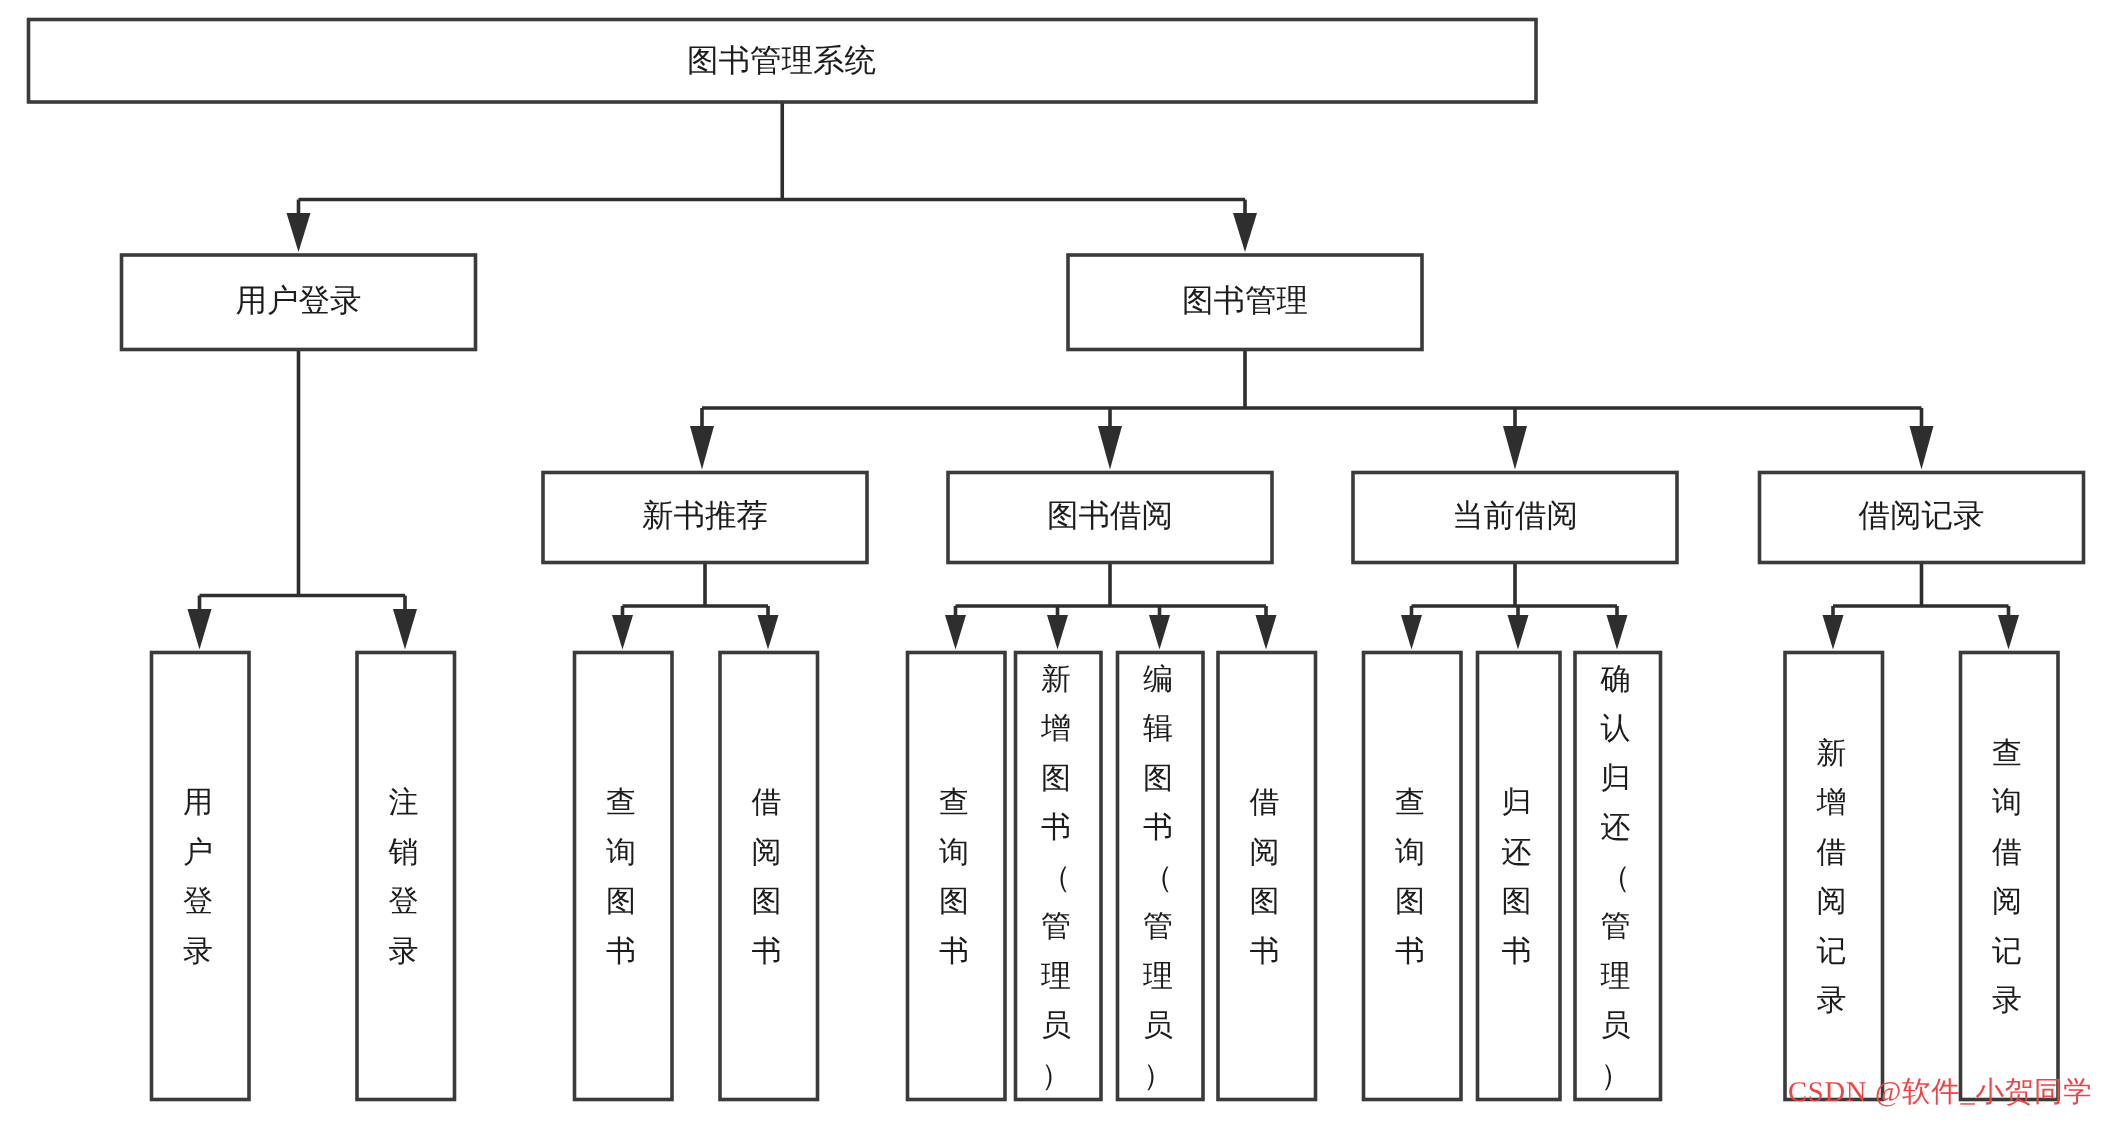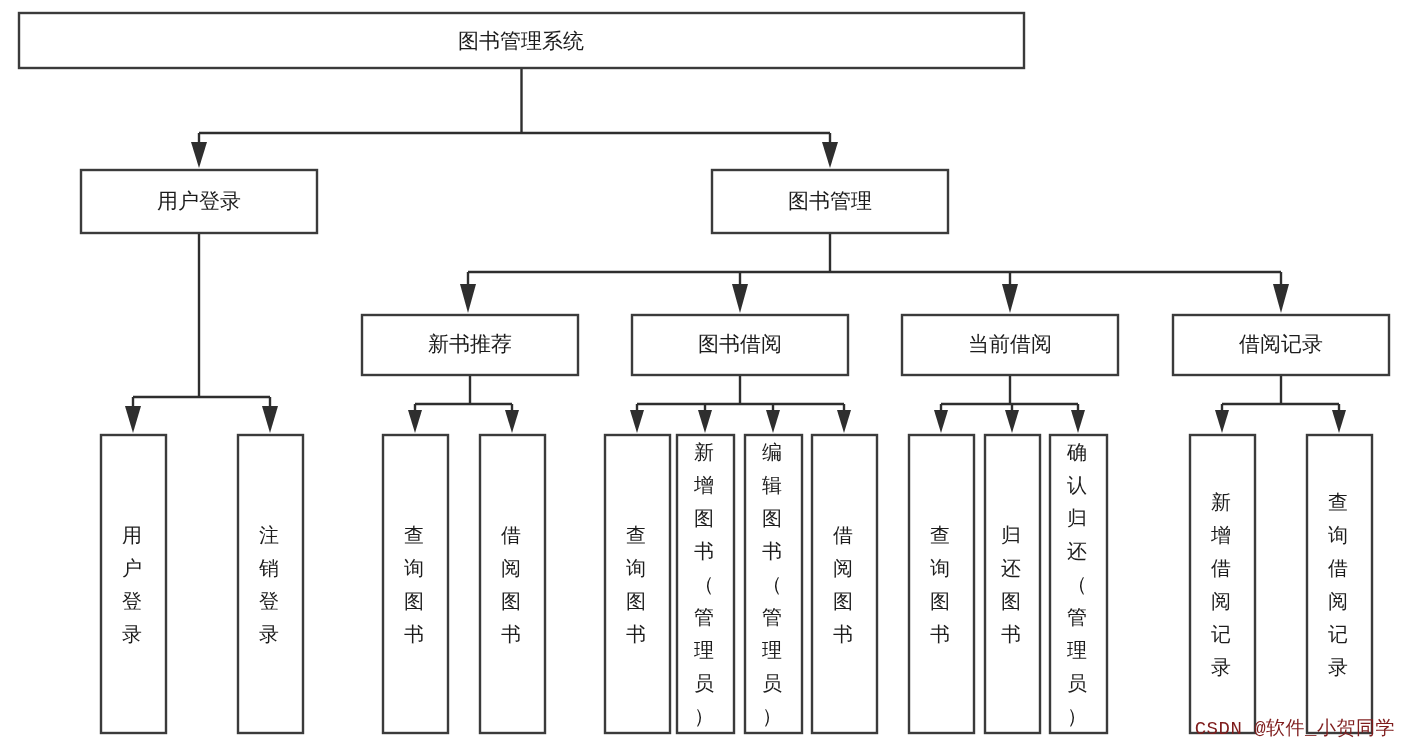--- a/index.html
+++ b/index.html
@@ -58,23 +58,23 @@
     fill: #1c1c1c;
     text-anchor: middle;
     dominant-baseline: middle;
     white-space: pre;
     letter-spacing: 2px;
   }
   .watermark-text {
     position: absolute;
     right: 10px;
     bottom: 6px;
-    font-family: Liberation Mono, monospace;
+    font-family: Liberation Serif, serif;
     font-size: 19px;
-    color: #7f1d1d;
+    color: #ef4444;
     letter-spacing: 0.5px;
     user-select: none;
     pointer-events: none;
     white-space: nowrap;
   }
 </style>
 </head>
 <body>
 
 <div id="diagram-root">

